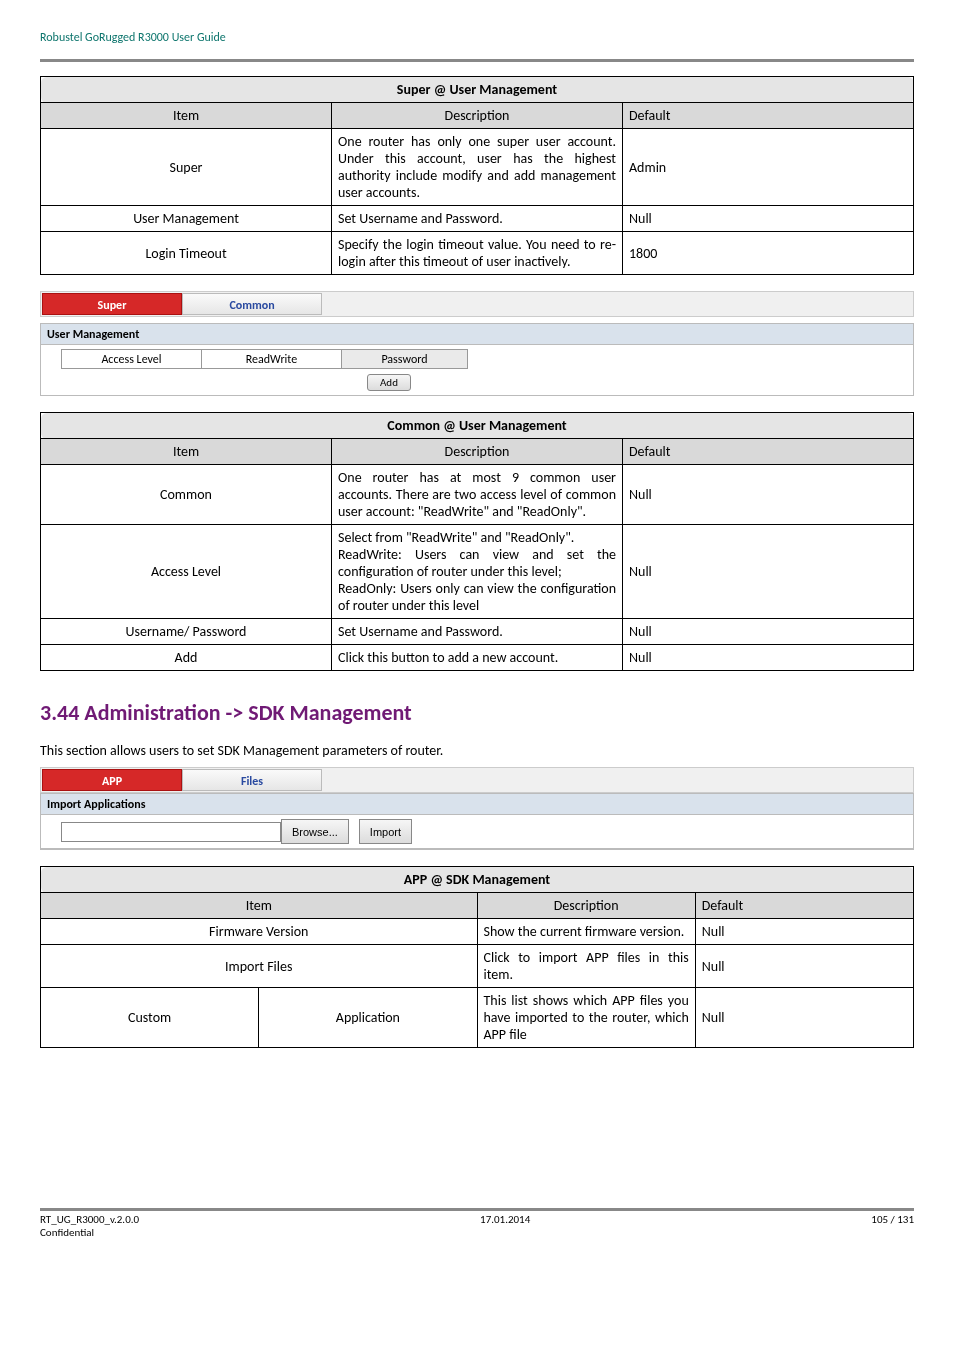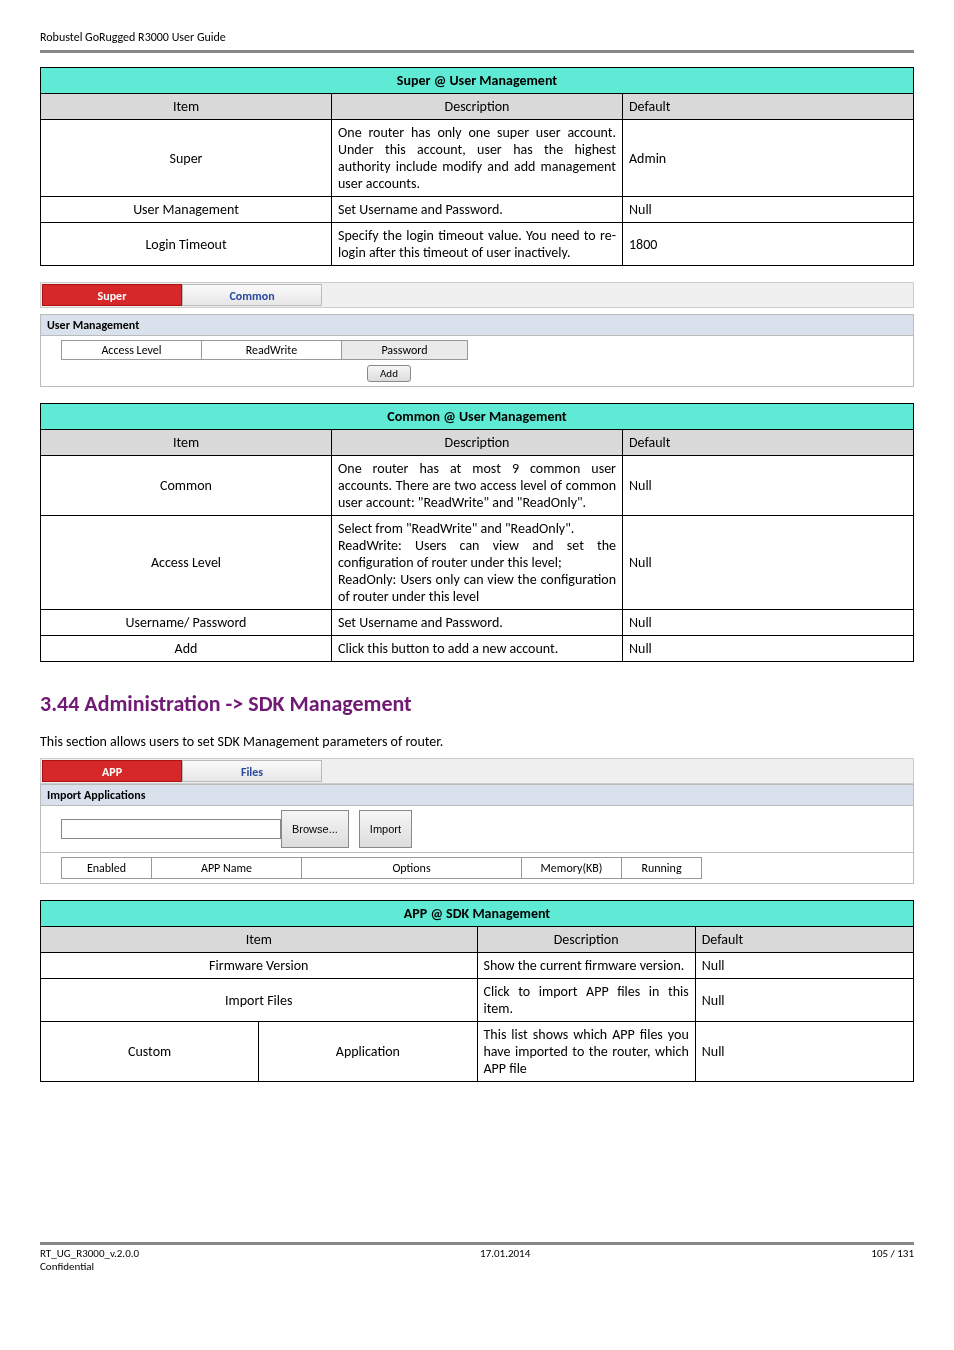--- a/index.html
+++ b/index.html
@@ -4,25 +4,25 @@
 <style>
   * { box-sizing: border-box; margin: 0; padding: 0; }
   body {
     font-family: Calibri, Arial, sans-serif;
     font-size: 14px;
     color: #000;
     background: #fff;
     width: 954px;
     padding: 30px 40px 20px 40px;
   }
-  .header-title { font-size: 12px; color: #000000; margin-bottom: 6px; }
+  .header-title { font-size: 12px; color: #0f766e; margin-bottom: 15px; }
   .header-line { border-top: 3px solid #888; margin-bottom: 14px; }
   .data-table { width: 100%; border-collapse: collapse; margin-bottom: 16px; table-layout: fixed; }
   .data-table th, .data-table td { border: 1px solid #000; padding: 4px 6px; vertical-align: middle; text-align: center; font-weight: normal; }
-  .data-table .title-row td { background: #5eead4; text-align: center; font-weight: bold; }
+  .data-table .title-row td { background: #e5e5e5; text-align: center; font-weight: bold; border-radius: 6px; }
   .data-table .header-row td { background: #d9d9d9; }
   .data-table .col-item { width: 160px; }
   .data-table .col-default { width: 70px; text-align: left; }
   .data-table td.desc { text-align: justify; }
 
   
   .tab-row { display: flex; margin-top: 10px; }
   .tab { width: 140px; height: 22px; line-height: 22px; text-align: center; font-size: 12px; font-weight: bold; border: 1px solid #888; }
   .tab.active { background: #d62828; color: #fff; border: 1px solid #a11; }
   .tab.inactive { background: linear-gradient(#fafafa,#e6e6e6); color: #2a4aa0; border: 1px solid #bbb; }
@@ -36,21 +36,21 @@
   .subtable td { border: 1px solid #999; padding: 2px 10px; font-size: 12px; text-align: center; }
   .subtable td.pw { background: #eaeaea; }
 
   .btn { display: inline-block; background: linear-gradient(#f6f6f6,#dcdcdc); border: 1px solid #888; border-radius: 3px; padding: 1px 12px; font-size: 11px; cursor: pointer; }
 
   h2.section-heading { font-size: 22px; font-weight: bold; color: #701a75; margin: 28px 0 16px 0; }
   p.lead { margin-bottom: 8px; }
 
   .import-row { display: flex; align-items: center; gap: 0; }
   .import-input { width: 220px; height: 20px; border: 1px solid #888; background: #fff; }
-  .browse-btn, .import-btn { height: 38px; padding: 0 10px; font-size: 11px; border: 1px solid #888; background: linear-gradient(#f6f6f6,#dcdcdc); cursor: pointer; }
+  .browse-btn, .import-btn { height: 25px; padding: 0 10px; font-size: 11px; border: 1px solid #888; background: linear-gradient(#f6f6f6,#dcdcdc); cursor: pointer; }
 
   .cal-table { width: 100%; border-collapse: collapse; font-size: 12px; }
   .cal-table td { border: 1px solid #999; padding: 3px 8px; text-align: center; }
 
   .footer { margin-top: 160px; }
   .footer-line { border-top: 3px solid #888; }
   .footer-row { display: flex; justify-content: space-between; font-size: 11px; padding-top: 2px; }
 </style>
 </head>
 <body>
@@ -159,33 +159,20 @@
   <div class="section-body">
     <div class="import-row" style="margin-left:14px;">
       <div class="import-input"></div>
       <button class="browse-btn">Browse...</button>
       <span style="width:10px;"></span>
       <button class="import-btn">Import</button>
     </div>
   </div>
 </div>
 <div class="panel" style="margin-bottom:16px;">
-  <div class="section-body">
-    <table class="cal-table" style="margin-left:14px; width:auto;">
-      <tbody>
-          <tr>
-        <td style="width:90px;">Enabled</td>
-        <td style="width:150px;">APP Name</td>
-        <td style="width:220px;">Options</td>
-        <td style="width:100px;">Memory(KB)</td>
-        <td style="width:80px;">Running</td>
-      </tr>
-    </tbody>
-      </table>
-  </div>
 </div>
 
 <table class="data-table" style="margin-bottom:0;">
   <tbody>
       <tr class="title-row">
         <td colspan="4">APP @ SDK Management</td>
       </tr>
   <tr class="header-row">
     <td colspan="2" class="col-item">Item</td>
     <td>Description</td>

